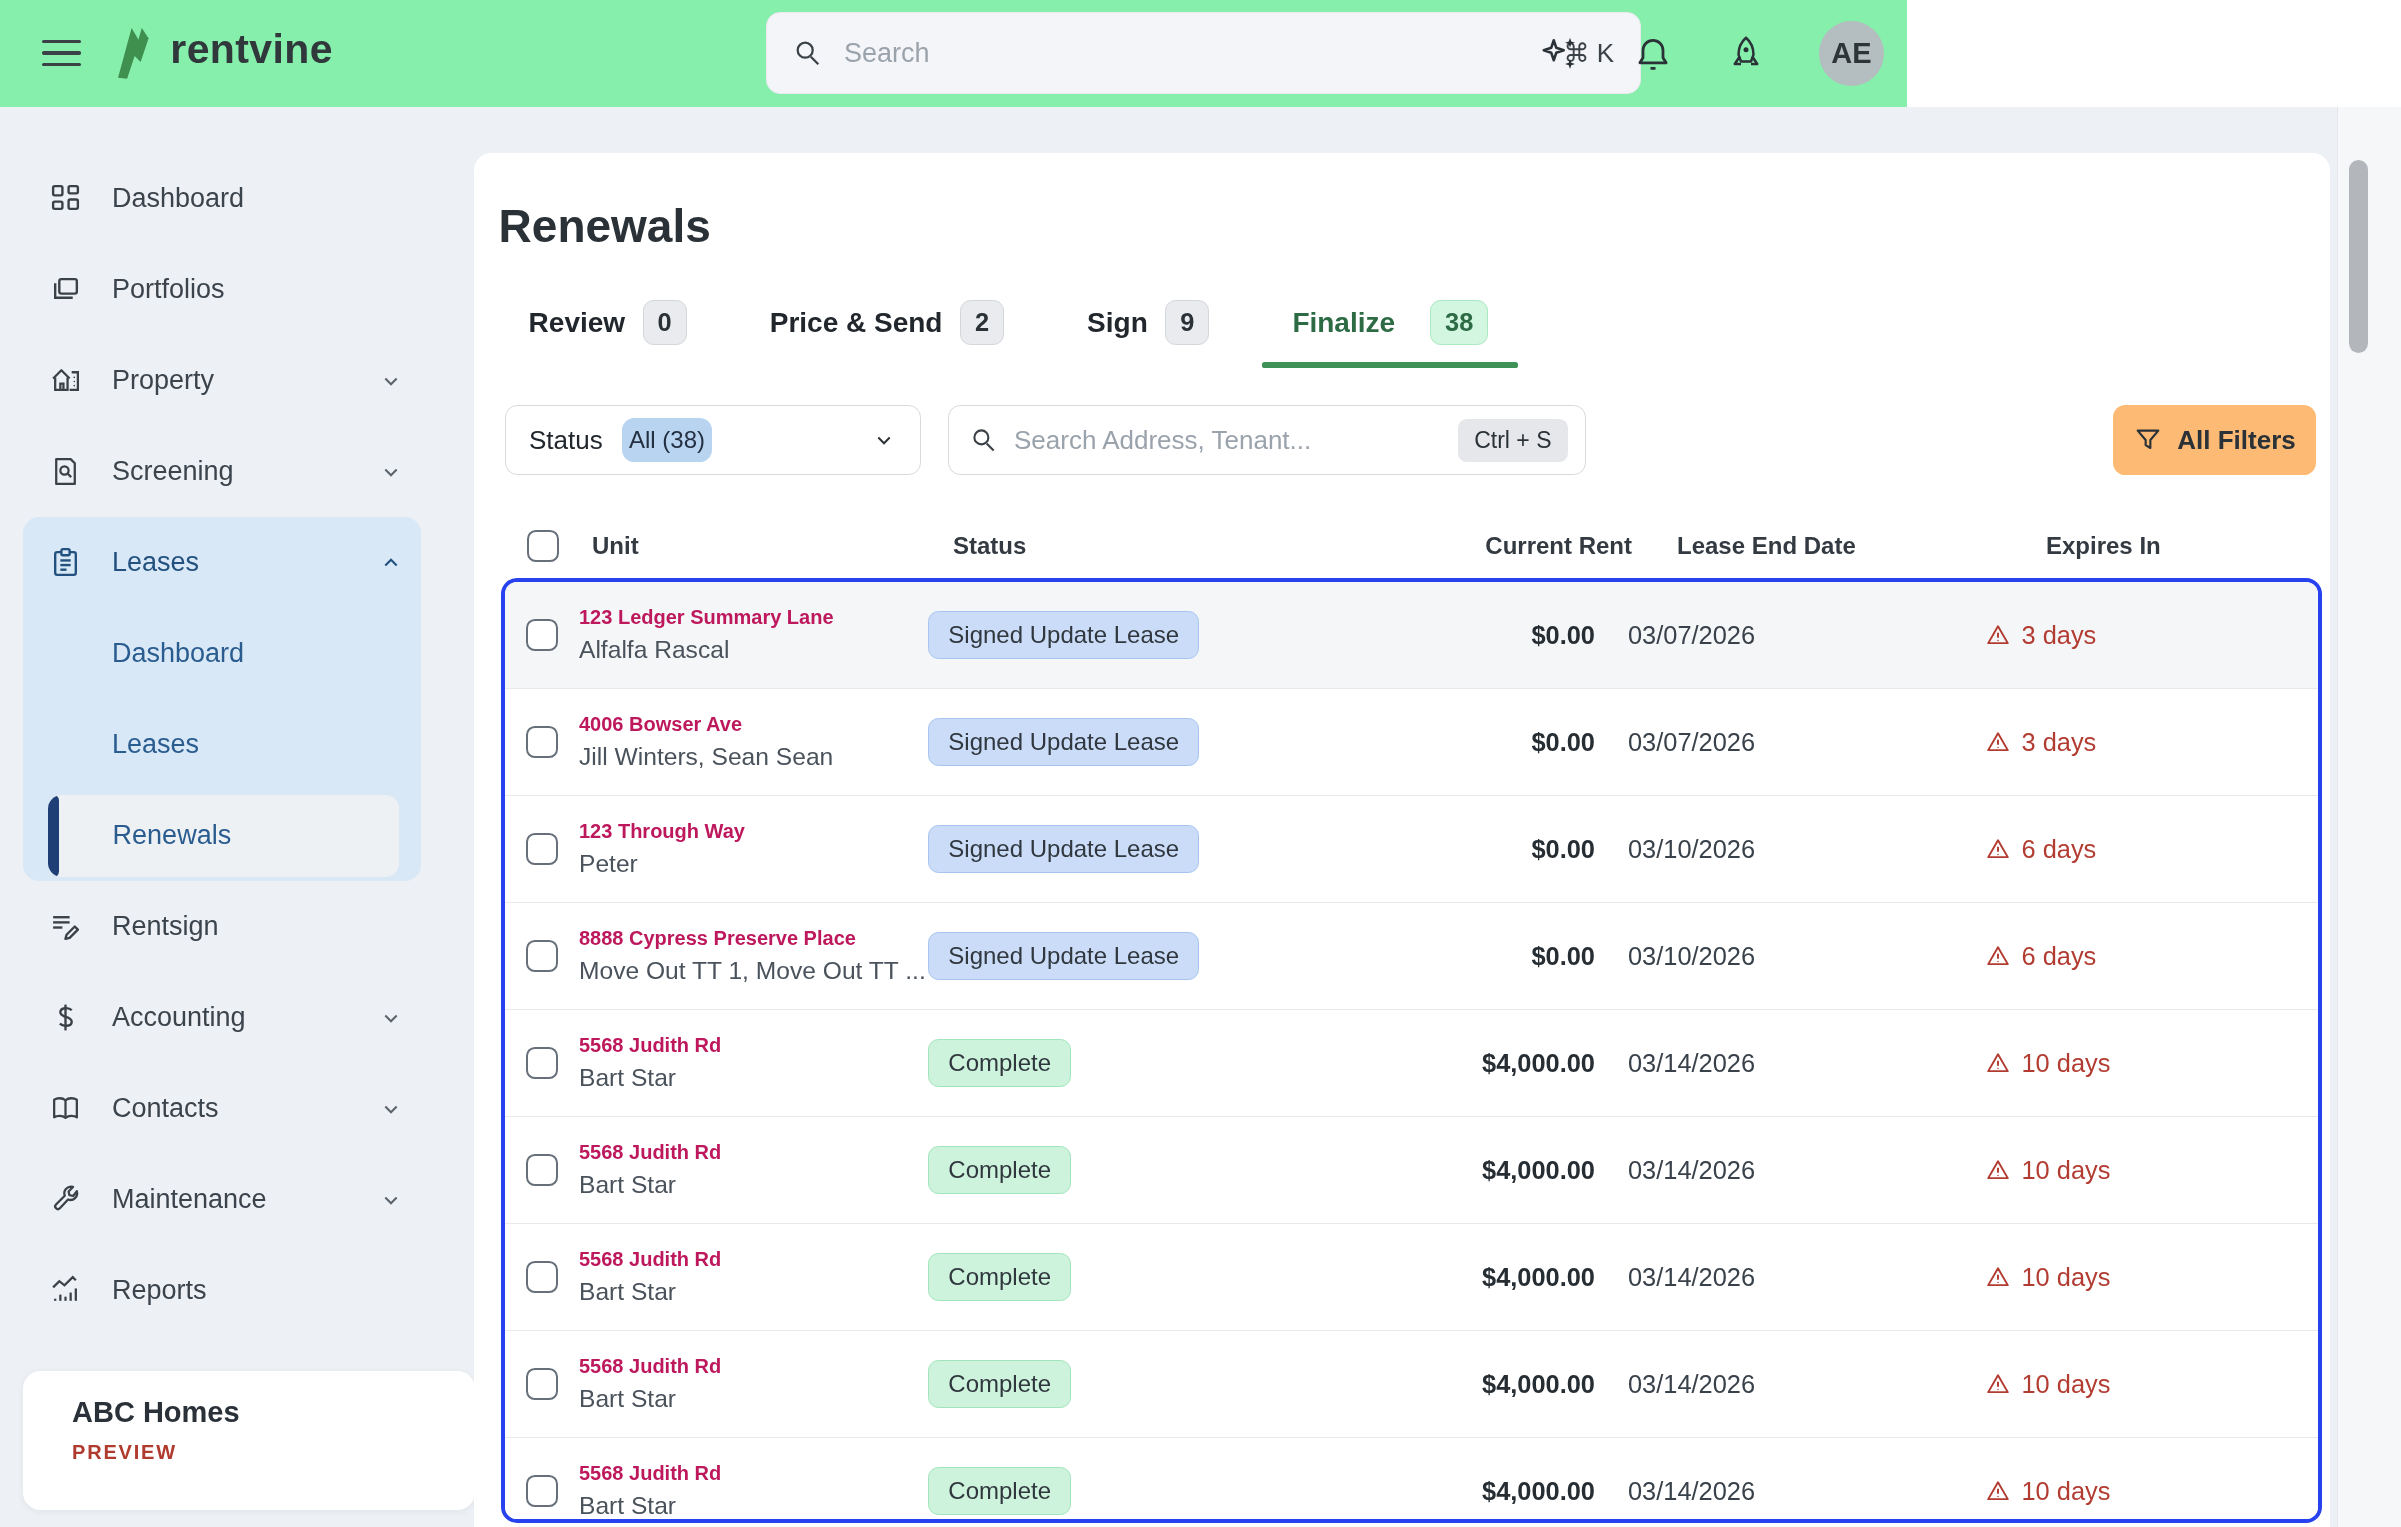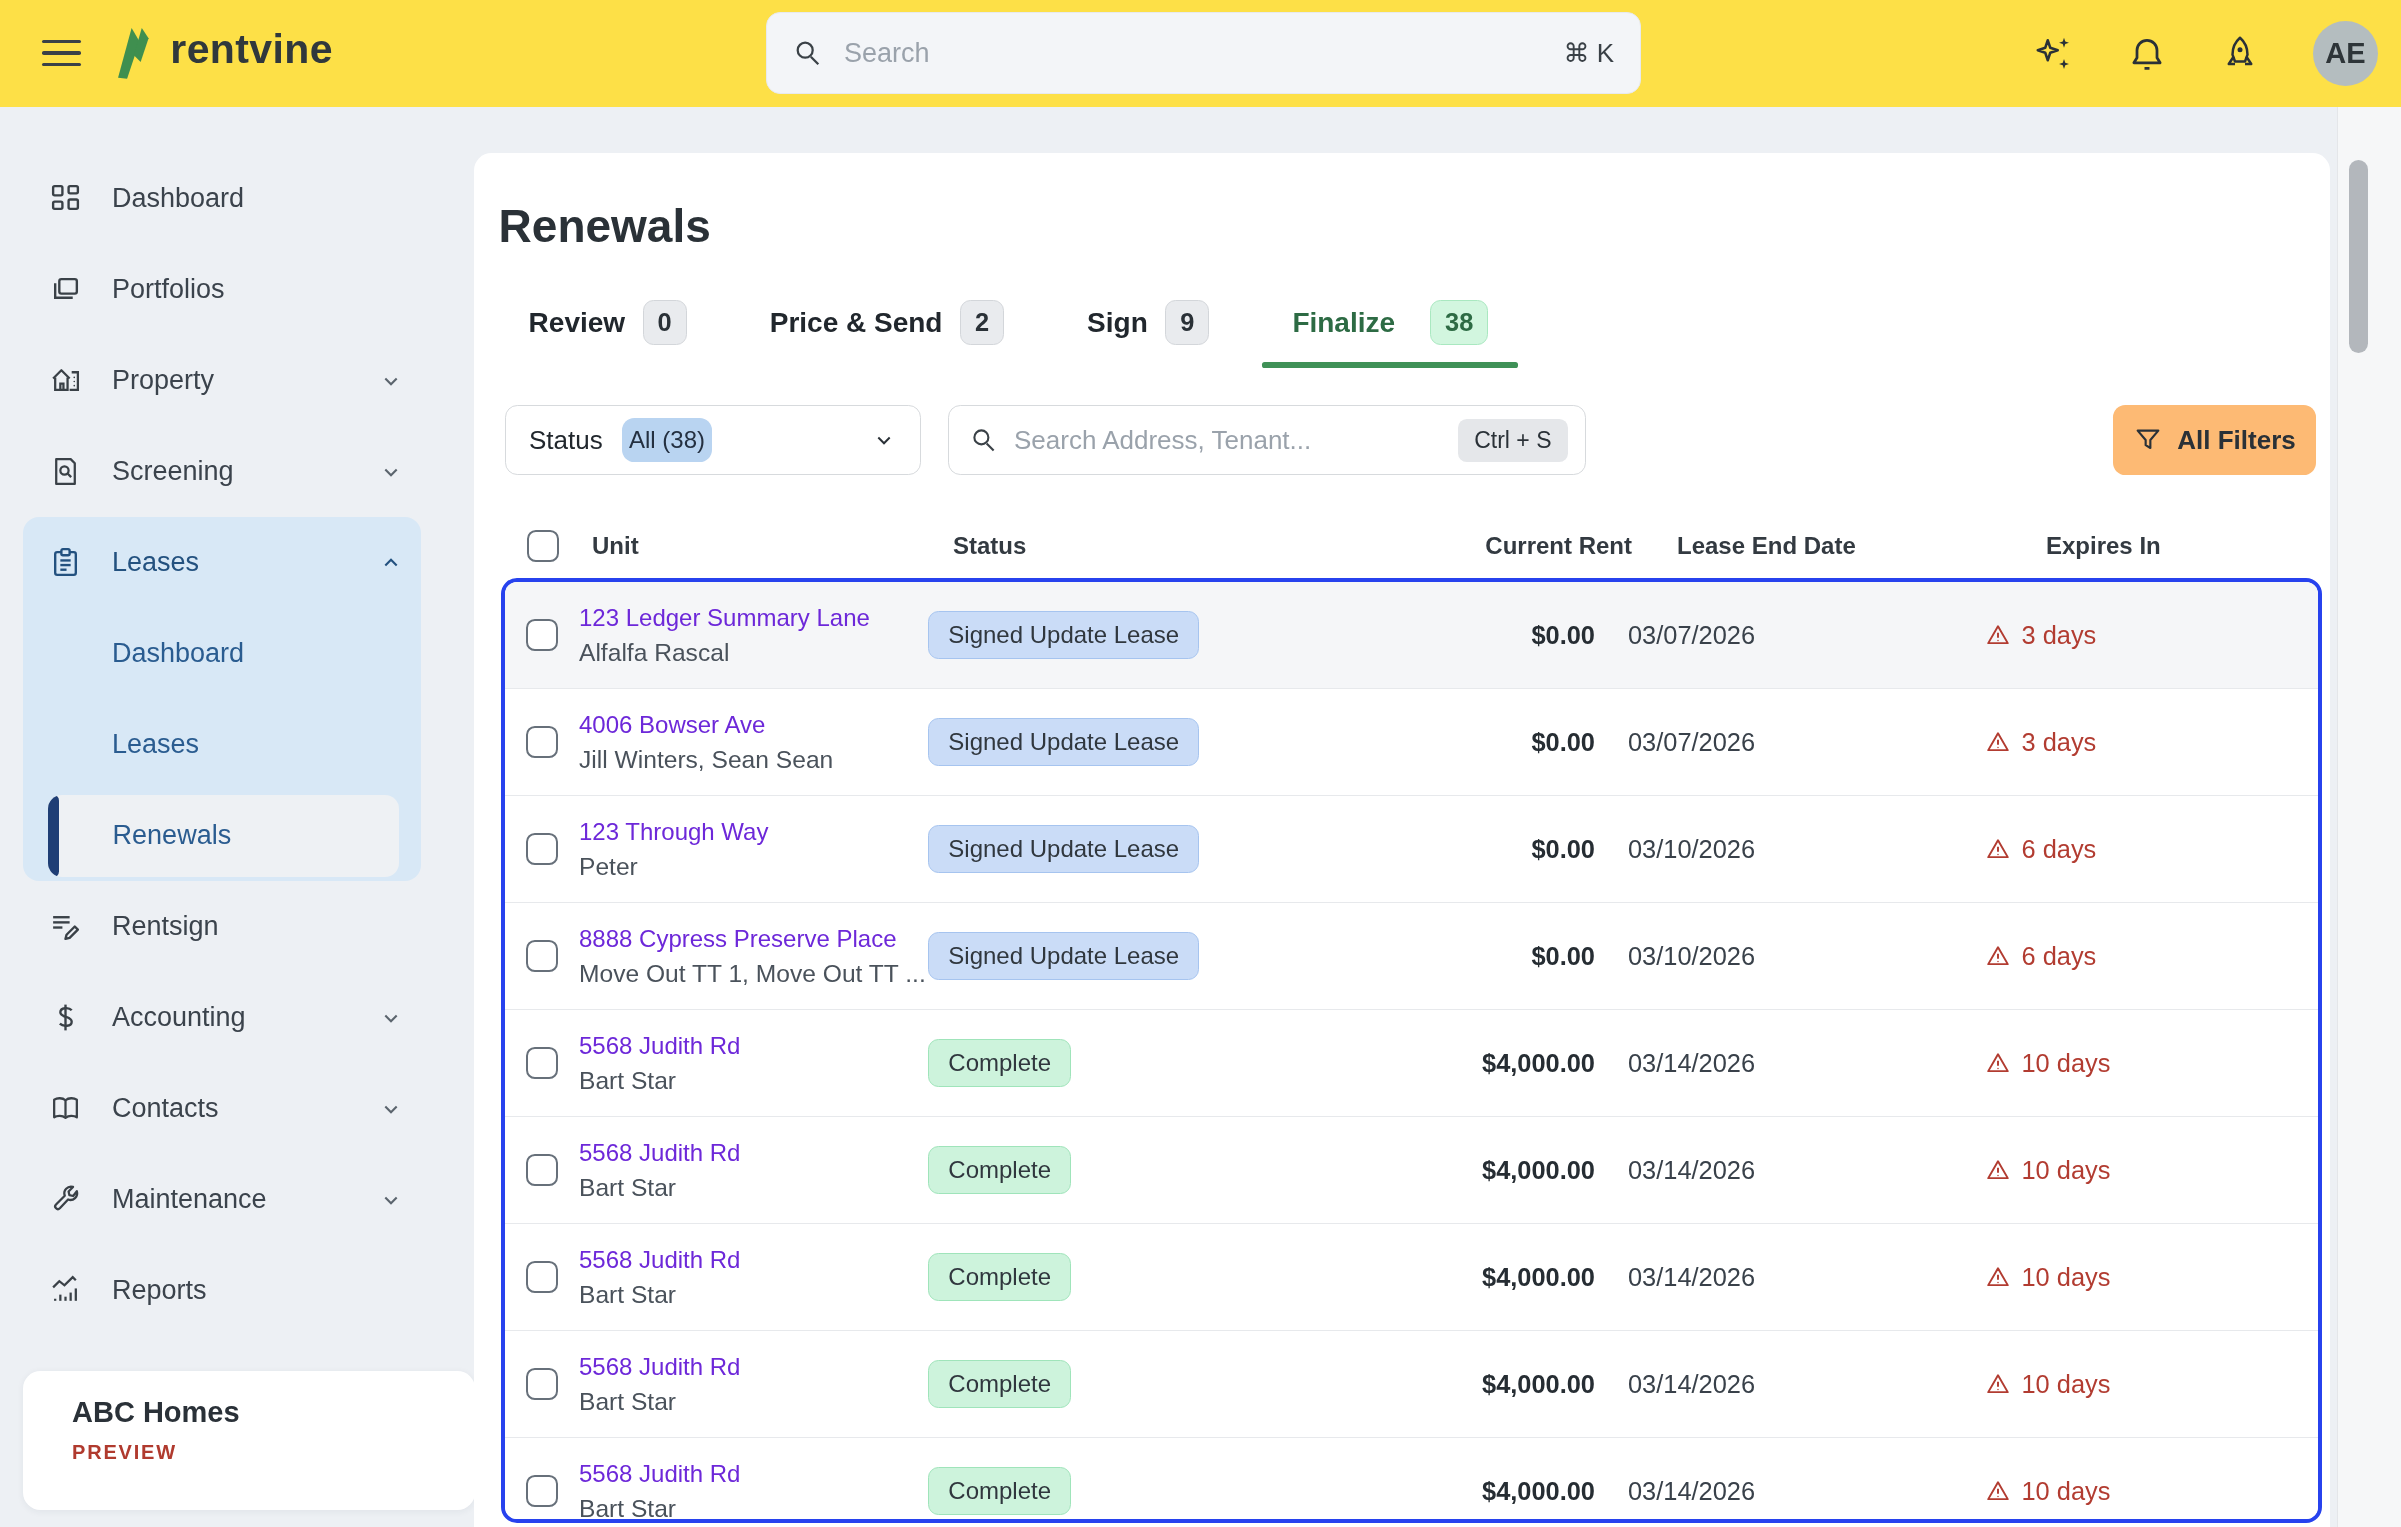--- a/index.html
+++ b/index.html
@@ -1,20 +1,20 @@
 <!DOCTYPE html>
 <html style="font-size:14px"><head>
 <meta charset="utf-8">
 <style>
   * { box-sizing:border-box; margin:0; padding:0; }
   html,body { width:2401px; height:1528px; }
   body { font-family:"Liberation Sans", sans-serif; background:#ffffff; position:relative; overflow:hidden; color:#2a3137; }
 
   
-  .topbar { position:absolute; left:0; top:0; width:2401px; height:107px; background:#fde047; z-index:5; }
+  .topbar { position:absolute; left:0; top:0; width:1907px; height:107px; background:#86efac; z-index:5; }
   .hamburger { position:absolute; left:42px; top:33px; width:39px; height:40px; display:flex; flex-direction:column; justify-content:center; gap:8px; cursor:pointer; }
   .hamburger span { display:block; height:3.5px; background:#3a4147; border-radius:1.8px; }
   .logo { position:absolute; left:112px; top:19.3px; display:flex; align-items:center; gap:12.3px; }
   .logo-text { font-size:41px; font-weight:700; color:#30383c; letter-spacing:0.4px; }
   .gsearch { position:absolute; left:766px; top:12.3px; width:875px; height:82px; background:#f3f5f8; border:1.8px solid #e8eaee; border-radius:14px; display:flex; align-items:center; padding:0 26px; gap:21px; }
   .gsearch input { flex:1; border:none; outline:none; background:transparent; font-family:inherit; font-size:27px; color:#2a3137; }
   .gsearch input::placeholder { color:#9aa2ab; }
   .gsearch .shortcut { font-size:26px; color:#3a4147; white-space:nowrap; }
   .topbar-actions { position:absolute; right:23px; top:0; height:107px; display:flex; align-items:center; gap:53px; }
   .tb-icon { width:40px; height:40px; display:flex; align-items:center; justify-content:center; cursor:pointer; }
@@ -66,21 +66,21 @@
   .thead { position:absolute; left:32px; top:360px; width:1812px; height:65px; font-size:24px; font-weight:600; color:#333a41;gap:12px; }
   .th-rent { justify-self:end; }
   .th-date { padding-left:33px; }
   .th-exp  { padding-left:48px; }
 
   .tbody-box { position:absolute; left:27px; top:425px; width:1821px; height:945px; border:4.4px solid #2742ee; border-radius:16px; background:#fff; overflow:hidden; }
   .trow { height:107px; border-bottom:0.9px solid #e7e9ec; background:#fff; cursor:pointer; }
   .trow.shaded { background:#f5f6f8; }
   .c-check { display:flex; justify-content:center; }
   .checkbox { width:32px; height:32px; border:2.6px solid #67707a; border-radius:8.8px; background:#fff; display:inline-block; cursor:pointer; }
-  .unit { font-weight:400; font-size:24px; color:#6d28d9; margin-bottom:7px; }
+  .unit { font-weight:700; font-size:20px; color:#be185d; margin-bottom:7px; }
   .tenant { font-size:24.6px; color:#4a525b; }
   .badge { display:inline-block; padding:8.8px 19.3px; border-radius:10.5px; font-size:24px; color:#30373e; white-space:nowrap; }
   .badge.info { background:#cadcf7; border:1.8px solid #a6c4ef; }
   .badge.success { background:#cdf3dc; border:1.8px solid #9fe4ba; }
   .c-rent { justify-self:end; font-weight:700; font-size:25.4px; color:#262d33; }
   .c-date { padding-left:33px; font-size:25.4px; color:#39414a; }
   .c-exp { padding-left:48px; display:flex; align-items:center; gap:10.5px; font-size:25.4px; color:#b23c31; }
 
   
   .scroll-gutter { position:absolute; left:2337px; top:107px; width:65px; height:1421px; background:#f6f7f8; border-left:0.9px solid #e4e6e9; }

